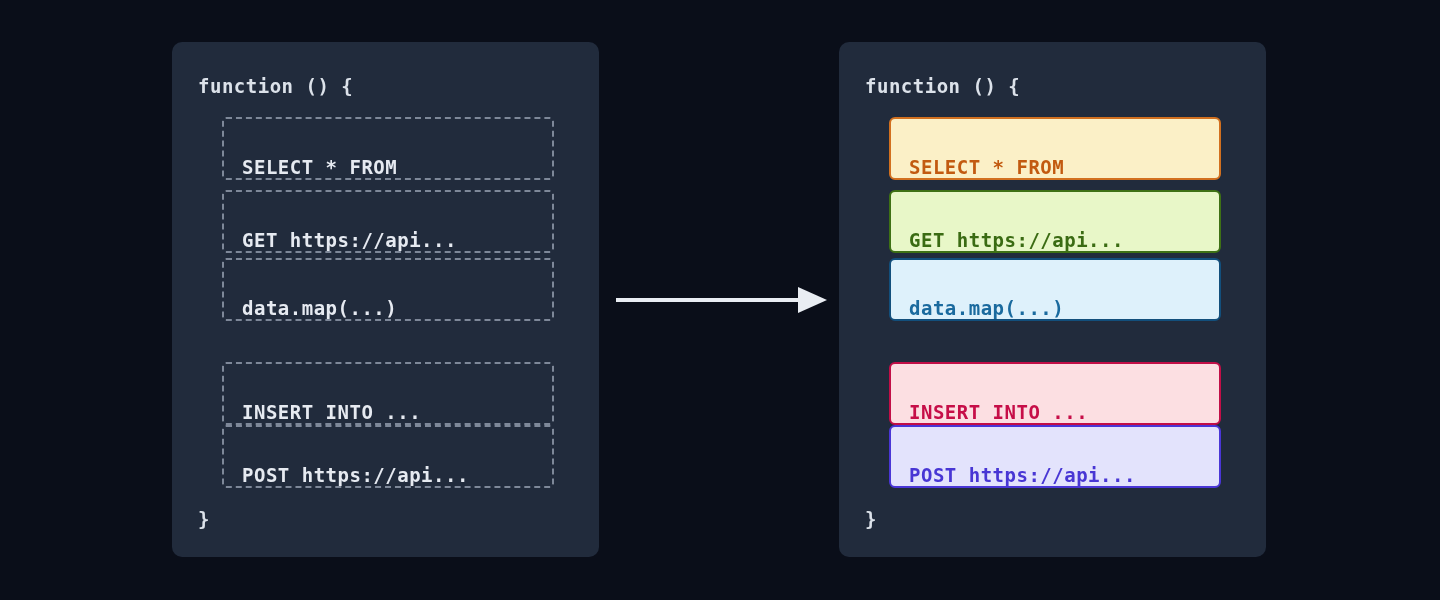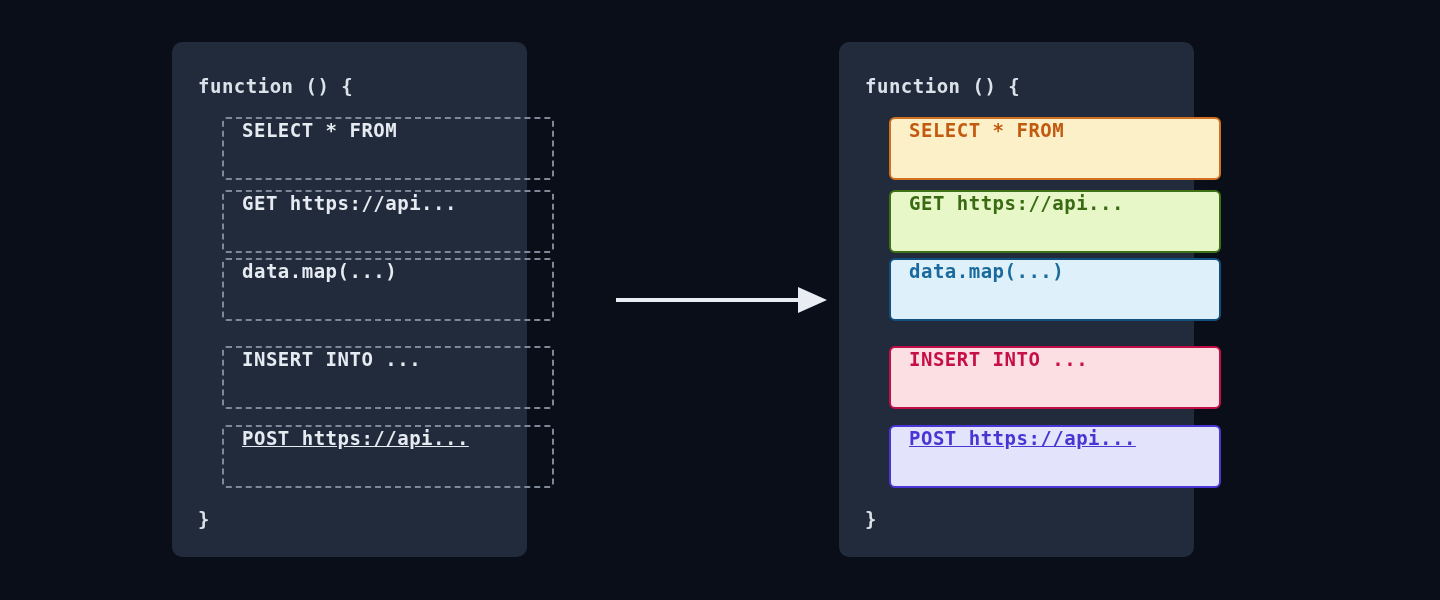--- a/index.html
+++ b/index.html
@@ -6,21 +6,21 @@
   html, body { width: 1440px; height: 600px; }
   body {
     background: #0a0e19;
     font-family: "DejaVu Sans Mono", "Liberation Mono", monospace;
     position: relative;
     overflow: hidden;
   }
   .panel {
     position: absolute;
     top: 42px;
-    width: 355px;
+    width: 427px;
     height: 515px;
     background: #212b3c;
     border-radius: 10px;
   }
   .panel-left  { left: 172px; }
   .panel-right { left: 839px; }
   .fn-header {
     position: absolute;
     left: 26px;
     top: 33px;
@@ -37,32 +37,32 @@
     font-size: 19px;
     font-weight: bold;
     color: #dce2ea;
   }
   .code-box {
     position: absolute;
     left: 50px;
     width: 332px;
     height: 63px;
     display: flex;
-    align-items: flex-start;
+    align-items: flex-end;
     padding-left: 18px;
     font-size: 19px;
     font-weight: bold;
     letter-spacing: 0.5px;
     white-space: pre;
   }
   .code-box.slot-0 { top: 75px; }
   .code-box.slot-1 { top: 148px; }
   .code-box.slot-2 { top: 216px; }
-  .code-box.slot-3 { top: 304px; }
-  .code-box.slot-4 { top: 383px; text-decoration: underline; }
+  .code-box.slot-3 { top: 320px; }
+  .code-box.slot-4 { top: 383px; }
   .dashed {
     border: 2px dashed #7e8899;
     border-radius: 4px;
     color: #e6eaf1;
   }
   .solid {
     border: 2px solid;
     border-radius: 6px;
   }
   .arrow {

